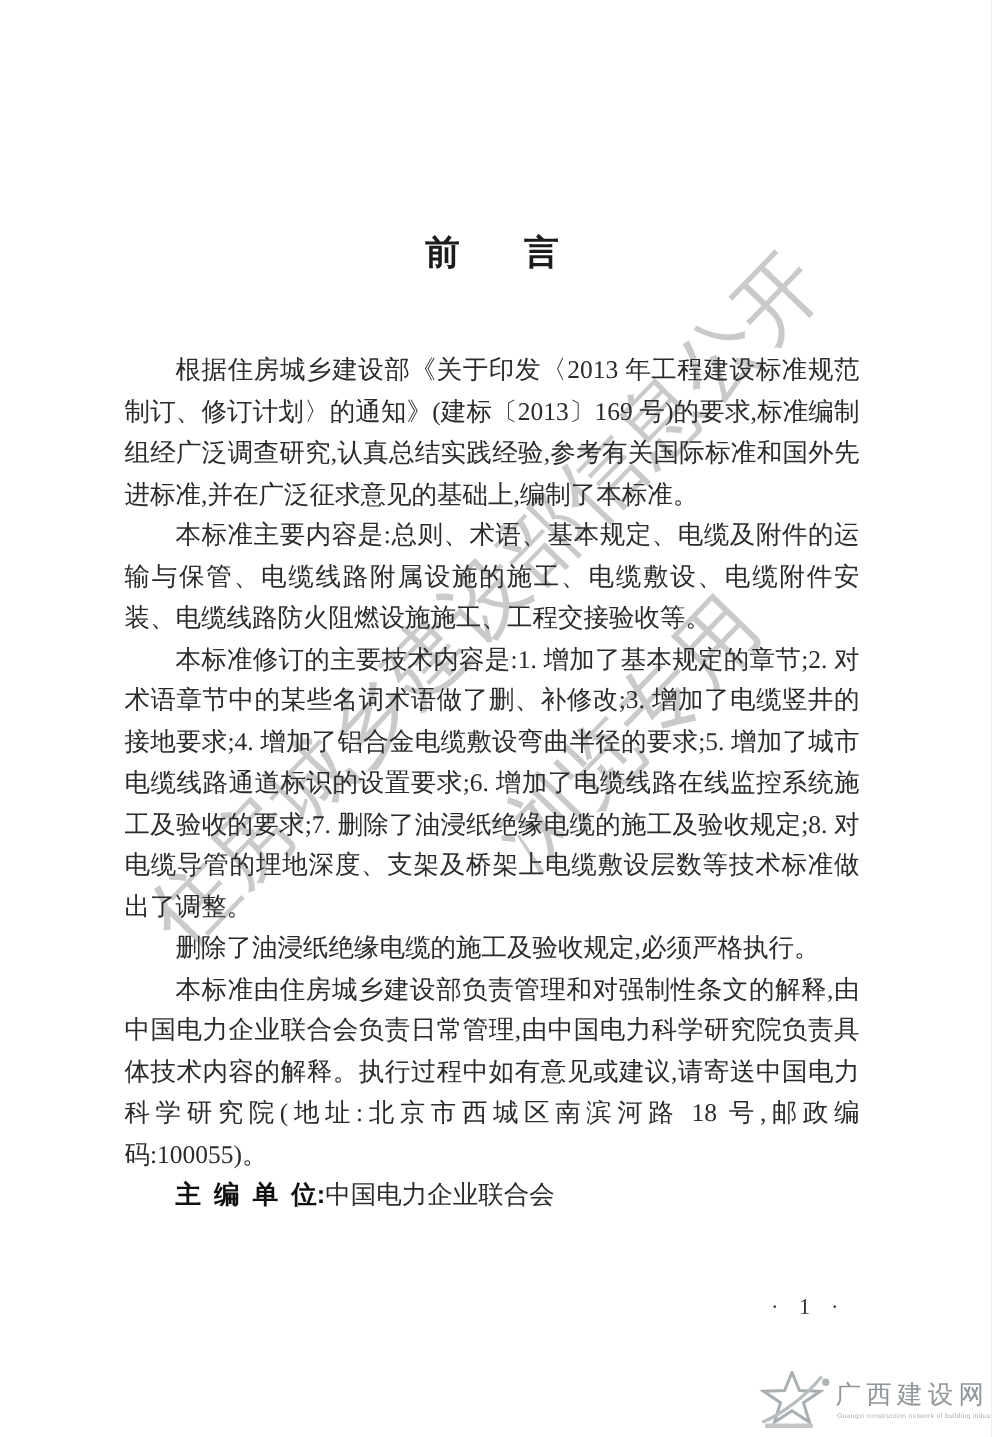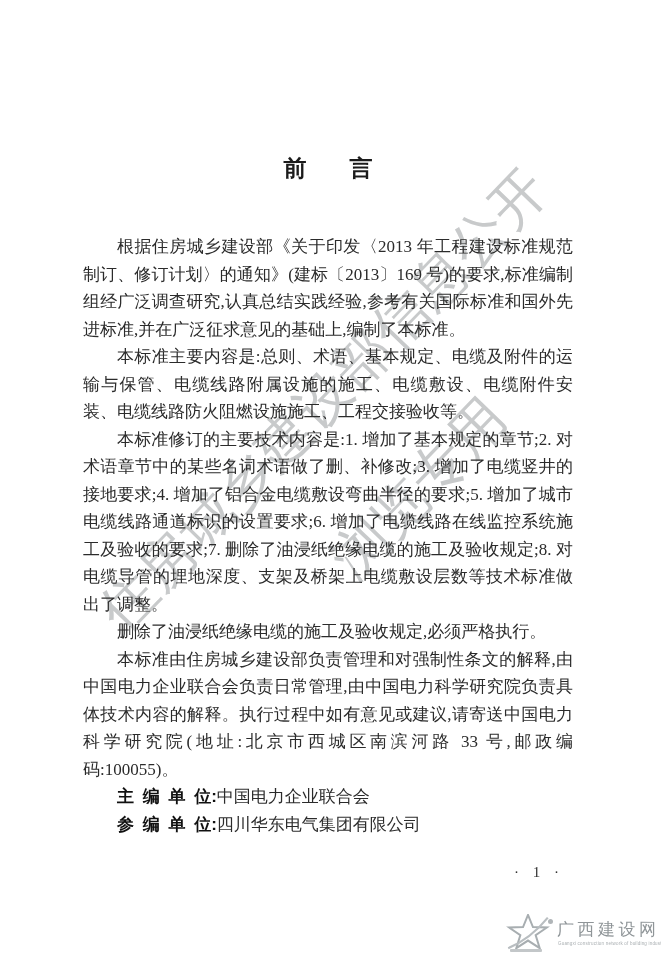--- a/index.html
+++ b/index.html
@@ -93,35 +93,29 @@
   <div class="doc-title">
     <span>前</span>
     <span>言</span>
   </div>
 
   <div class="body-text">
     <p>根据住房城乡建设部《关于印发〈2013 年工程建设标准规范制订、修订计划〉的通知》(建标〔2013〕169 号)的要求,标准编制组经广泛调查研究,认真总结实践经验,参考有关国际标准和国外先进标准,并在广泛征求意见的基础上,编制了本标准。</p>
     <p>本标准主要内容是:总则、术语、基本规定、电缆及附件的运输与保管、电缆线路附属设施的施工、电缆敷设、电缆附件安装、电缆线路防火阻燃设施施工、工程交接验收等。</p>
     <p>本标准修订的主要技术内容是:1. 增加了基本规定的章节;2. 对术语章节中的某些名词术语做了删、补修改;3. 增加了电缆竖井的接地要求;4. 增加了铝合金电缆敷设弯曲半径的要求;5. 增加了城市电缆线路通道标识的设置要求;6. 增加了电缆线路在线监控系统施工及验收的要求;7. 删除了油浸纸绝缘电缆的施工及验收规定;8. 对电缆导管的埋地深度、支架及桥架上电缆敷设层数等技术标准做出了调整。</p>
     <p>删除了油浸纸绝缘电缆的施工及验收规定,必须严格执行。</p>
-    <p>本标准由住房城乡建设部负责管理和对强制性条文的解释,由中国电力企业联合会负责日常管理,由中国电力科学研究院负责具体技术内容的解释。执行过程中如有意见或建议,请寄送中国电力科学研究院(地址:北京市西城区南滨河路 33 号,邮政编码:100055)。</p>
+    <p>本标准由住房城乡建设部负责管理和对强制性条文的解释,由中国电力企业联合会负责日常管理,由中国电力科学研究院负责具体技术内容的解释。执行过程中如有意见或建议,请寄送中国电力科学研究院(地址:北京市西城区南滨河路 18 号,邮政编码:100055)。</p>
 
     <div class="credit-row">
       <span class="credit-label">主 编 单 位:</span>
       <span class="credit-values">
         <span>中国电力企业联合会</span>
       </span>
     </div>
 
-    <div class="credit-row">
-      <span class="credit-label">参 编 单 位:</span>
-      <span class="credit-values">
-        <span>四川华东电气集团有限公司</span>
-      </span>
-    </div>
   </div>
 
   <div class="page-number">· 1 ·</div>
 
   <div class="site-logo">
     <svg class="star" width="44" height="36" viewBox="0 0 48 40">
       <path d="M24 1 L29.5 14.5 L45 15 L32.5 23.5 L37 38 L24 29.5 L11 38 L15.5 23.5 L3 15 L18.5 14.5 Z" fill="none" stroke="#a8aeb1" stroke-width="2.2"></path>
       <path d="M46 4 C33 20 16 32 2 38" stroke="#b9bec1" stroke-width="2.4" fill="none"></path>
     </svg>
     <div class="star-caption-bar"></div>

